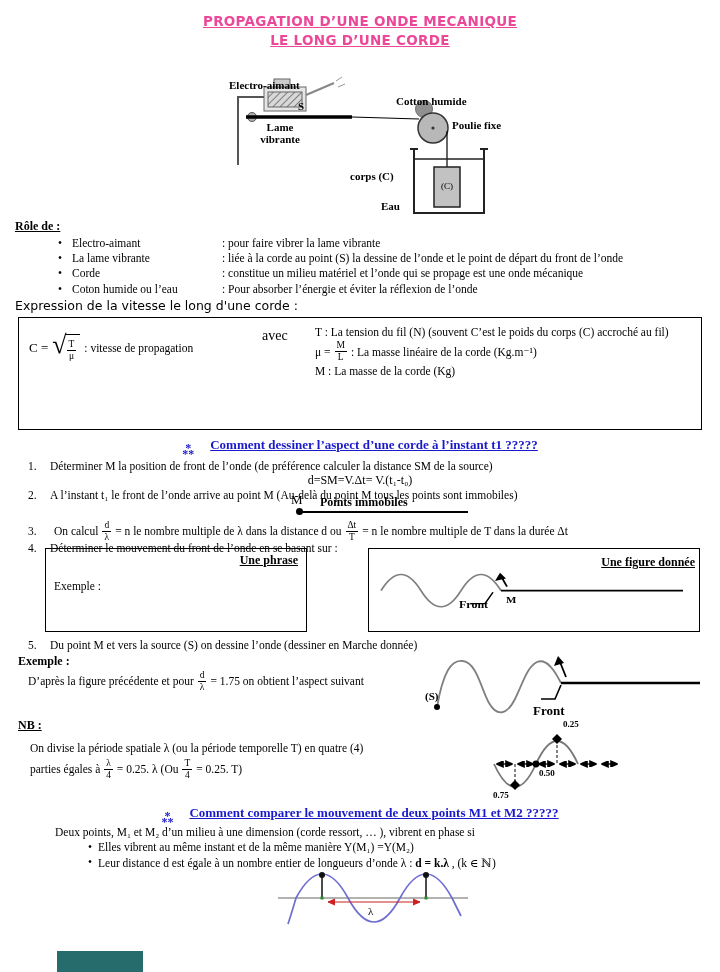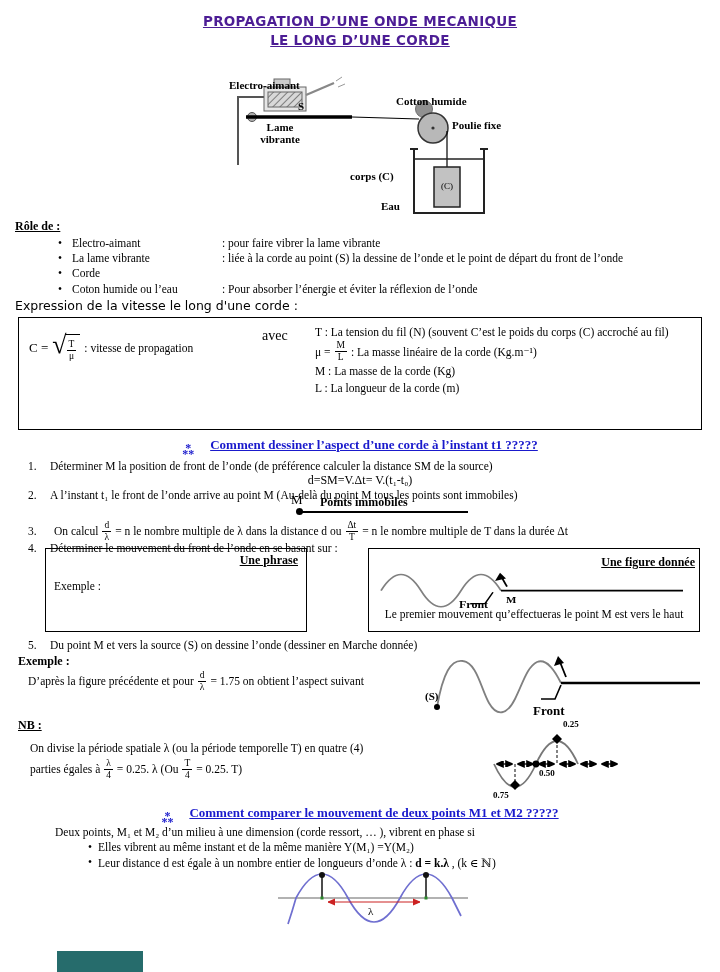--- a/index.html
+++ b/index.html
@@ -3,21 +3,21 @@
 <meta charset="utf-8">
 <style>
   html,body{margin:0;padding:0;background:#fff;}
   .page{position:relative;width:720px;height:972px;background:#fff;overflow:hidden;
         font-family:"Liberation Serif","DejaVu Serif",serif;font-size:11.5px;color:#000;}
   .abs{position:absolute;}
   .b{font-weight:bold;}
   .center{text-align:center;}
   .title-wrap{left:0;right:0;top:12px;text-align:center;line-height:18px;}
   .title-line{display:inline-block;font-family:"DejaVu Sans",sans-serif;font-weight:bold;
-              font-size:13.5px;color:#4c1d95;text-decoration:underline;letter-spacing:.3px;}
+              font-size:13.5px;color:#ec4899;text-decoration:underline;letter-spacing:.3px;}
   .dlabel{position:absolute;font-weight:bold;font-size:11px;line-height:12px;}
   .role-head{left:15px;top:219px;font-weight:bold;font-size:12px;text-decoration:underline;}
   .role-list{left:58px;top:236px;width:646px;}
   .role-row{display:flex;line-height:15.2px;}
   .role-bullet{width:14px;}
   .role-term{width:150px;}
   .role-desc{flex:1;}
   .speed-head{left:15px;top:298px;font-family:"DejaVu Sans",sans-serif;font-size:12.5px;}
   .fbox{left:18px;top:317px;width:682px;height:111px;border:1px solid #000;}
   .f-left{position:absolute;left:10px;top:16px;display:flex;align-items:center;gap:4px;}
@@ -110,20 +110,21 @@
       <span class="role-desc">: pour faire vibrer la lame vibrante</span>
     </div>
     <div class="role-row">
       <span class="role-bullet">•</span>
       <span class="role-term">La lame vibrante</span>
       <span class="role-desc">: liée à la corde au point (S) la dessine de l’onde et le point de départ du front de l’onde</span>
     </div>
     <div class="role-row">
       <span class="role-bullet">•</span>
       <span class="role-term">Corde</span>
+      <span class="role-desc">: constitue un milieu matériel et l’onde qui se propage est une onde mécanique</span>
     </div>
     <div class="role-row">
       <span class="role-bullet">•</span>
       <span class="role-term">Coton humide ou l’eau</span>
       <span class="role-desc">: Pour absorber l’énergie et éviter la réflexion de l’onde</span>
     </div>
   </div>
 
   <div class="abs speed-head">Expression de la vitesse le long d'une corde :</div>
   <div class="abs fbox">
@@ -145,21 +146,20 @@
       <div>T : La tension du fil (N) (souvent C’est le poids du corps (C) accroché au fil)</div>
       <div class="steprow">
         <span>μ =</span>
         <span class="fr">
             <span class="n">M</span>
             <span>L</span>
           </span>
         <span>: La masse linéaire de la corde (Kg.m⁻¹)</span>
       </div>
       <div>M : La masse de la corde (Kg)</div>
-      <div>L : La longueur de la corde (m)</div>
     </div>
   </div>
 
   <div class="abs h1-wrap blue-head">
     <span class="stars">
       <span>*</span>
       <span>**</span>
     </span><span class="txt">Comment dessiner l’aspect d’une corde à l’instant t1  ?????</span>
   </div>
 
@@ -206,21 +206,20 @@
     <div class="box-title">Une figure donnée</div>
     <svg width="322" height="42" viewBox="0 0 322 52" preserveAspectRatio="none" style="display:block;margin-top:-2px;">
       <path d="M 8,28 Q 28,-12 48,28 Q 68,68 88,28 Q 108,-12 128,28" stroke="#808080" stroke-width="1.8" fill="none"></path>
       <path d="M 128,28 L 310,28" stroke="#000" stroke-width="2.4" fill="none"></path>
       <line x1="134" y1="23" x2="128" y2="10" stroke="#000" stroke-width="1.8"></line>
       <polygon points="127,6 122,16 133,13" fill="#000"></polygon>
       <path d="M 98,44 L 112,44 L 120,30" stroke="#000" stroke-width="1.6" fill="none"></path>
       <text x="133" y="43" font-size="11" font-weight="bold">M</text>
       <text x="86" y="50" font-size="12" font-weight="bold">Front</text>
     </svg>
-    <div class="center" style="margin-top:-2px;line-height:13px;">Le premier mouvement qu’effectueras le point M est vers le haut</div>
   </div>
 
   <div class="abs step" style="left:28px;top:638px;width:672px;">
     <span class="stepnum">5.</span>
     <span>Du point M et vers la source (S) on dessine l’onde (dessiner en Marche donnée)</span>
   </div>
 
   <div class="abs ex-head">Exemple :</div>
   <div class="abs steprow ex-row">
     <span>D’après la figure précédente et pour</span>

